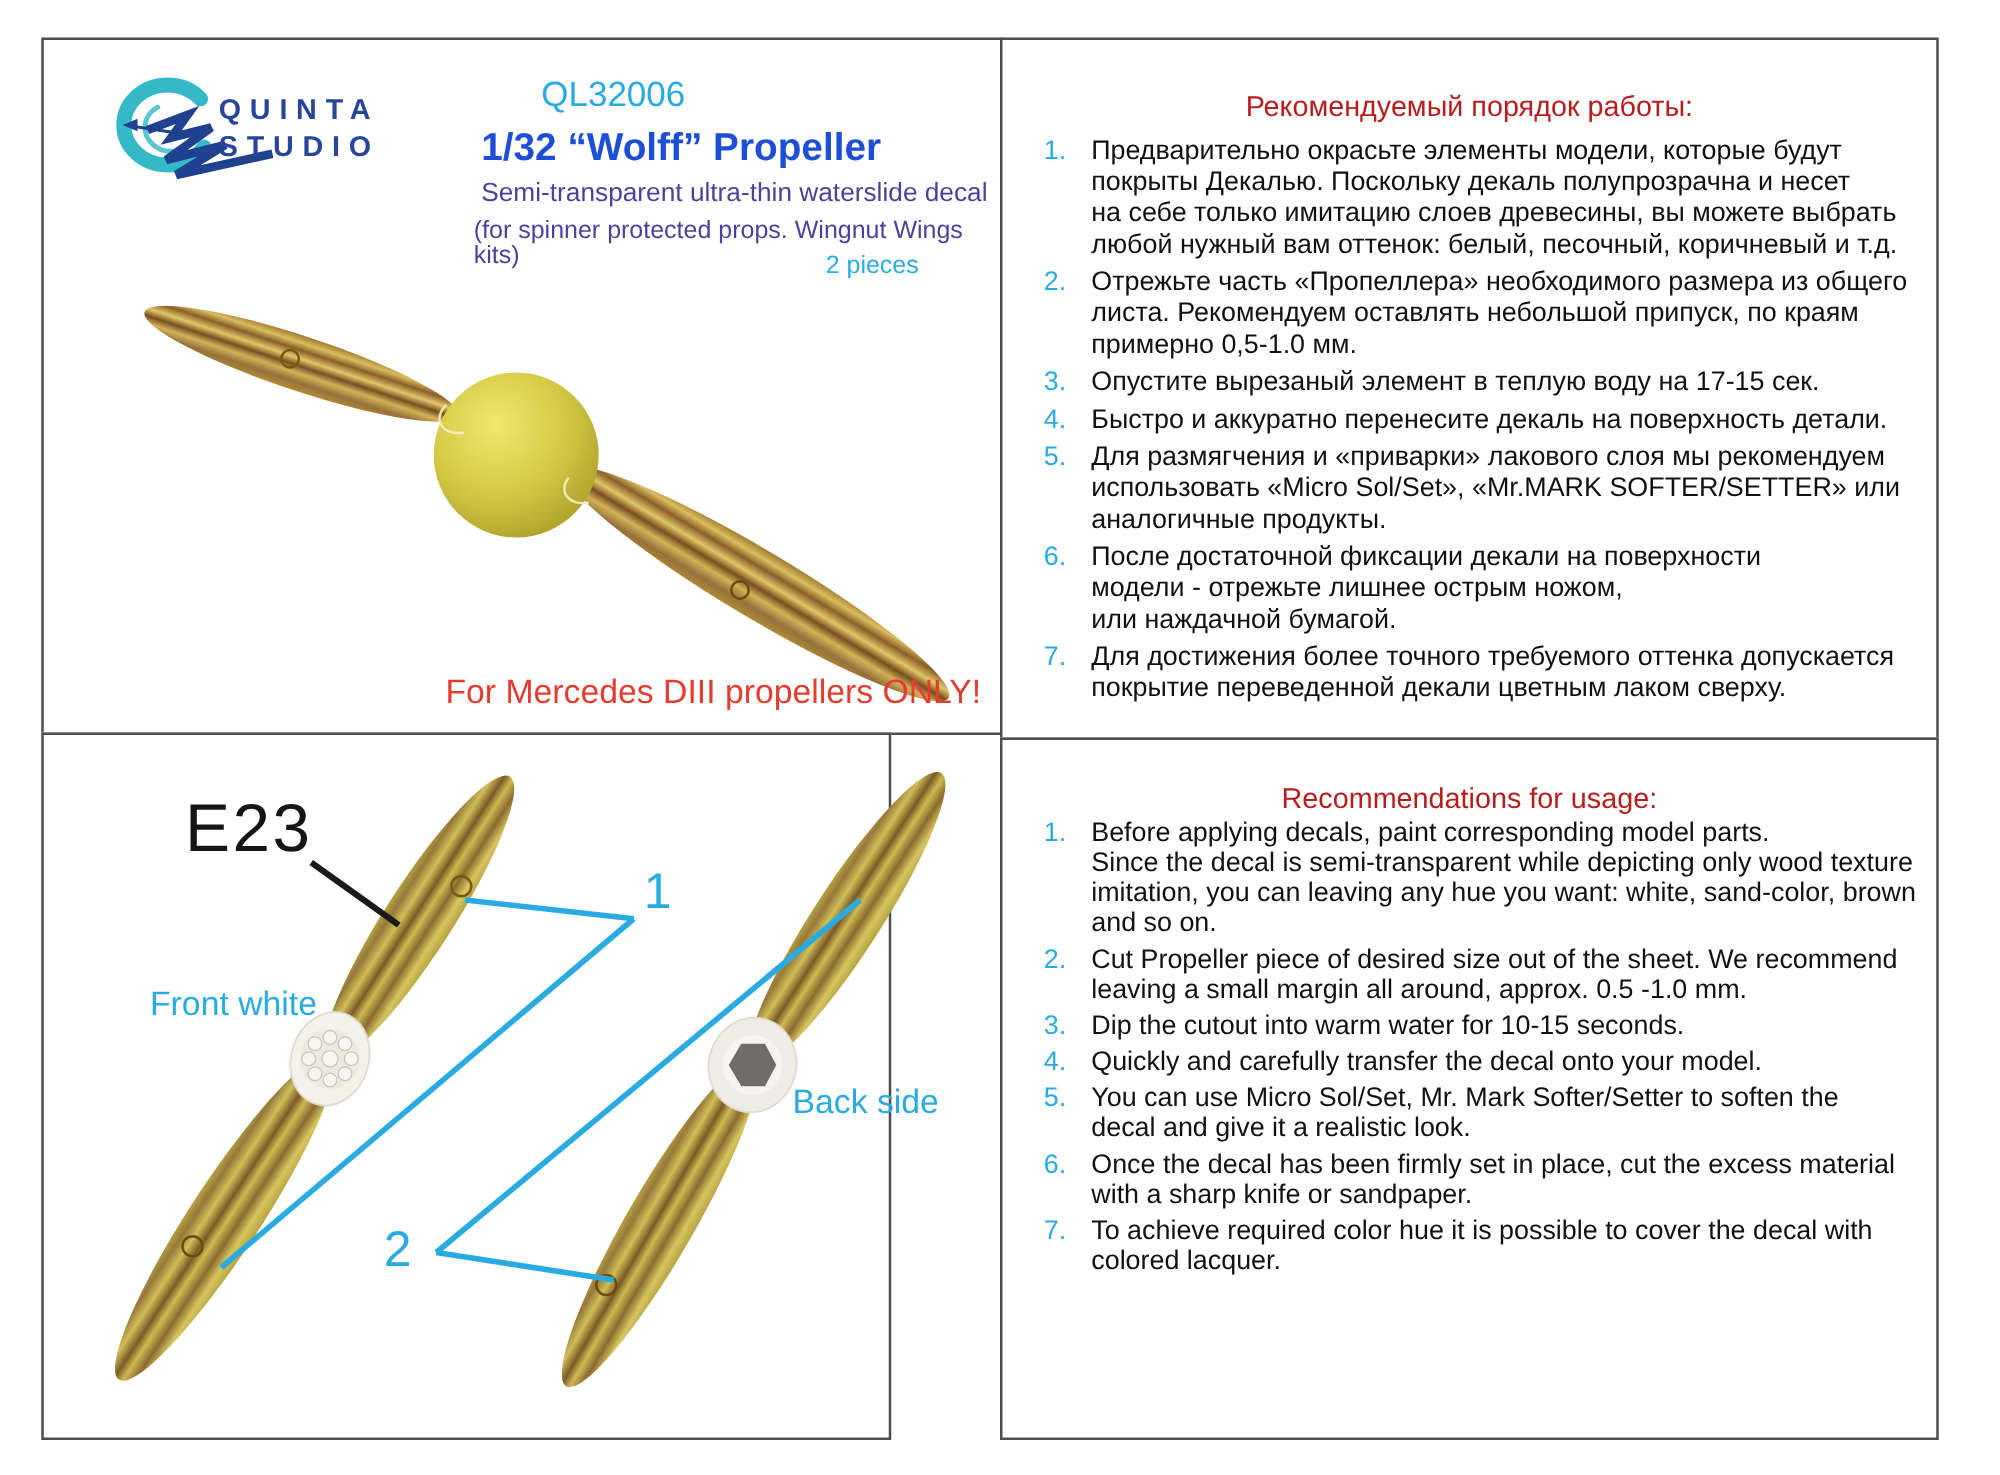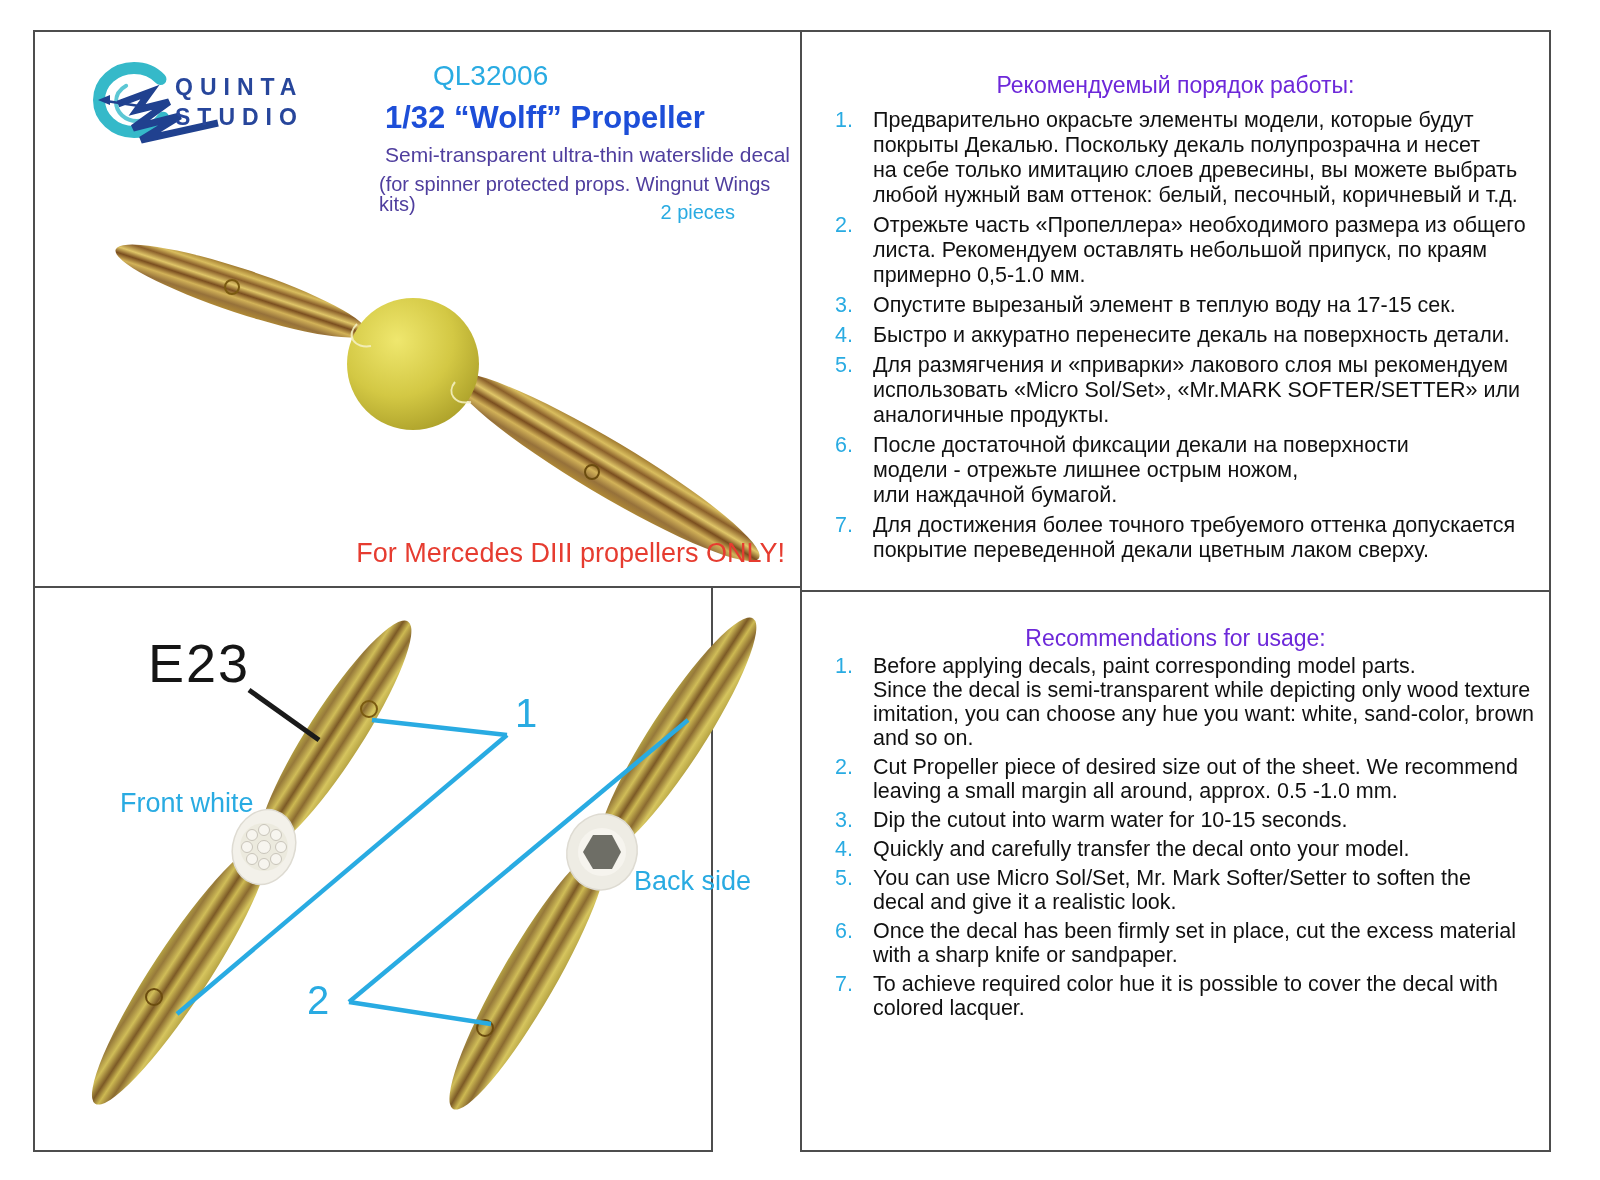--- a/index.html
+++ b/index.html
@@ -23,21 +23,21 @@
   .kit-sub2 { color:#4f3e9e; font-size:20px; line-height:1; }
   .pieces { color:#29abe2; font-size:20px; line-height:1; }
   .warning { color:#e63c30; font-size:27px; line-height:1; white-space:nowrap; }
 
   
   .part-code { color:#151515; font-size:54px; letter-spacing:2px; line-height:1; }
   .cyan-label { color:#29abe2; font-size:27px; line-height:1; white-space:nowrap; }
   .callout-num { color:#29abe2; font-size:40px; line-height:1; }
 
   
-  .instr-title { color:#6d28d9; font-size:23px; text-align:center; }
+  .instr-title { color:#b91c1c; font-size:23px; text-align:center; }
   ol.instr { margin:0; padding:0 6px 0 55px; list-style:none; counter-reset:item; color:#111111; }
   ol.instr li {
     counter-increment:item; position:relative; white-space:pre-line;
     font-size:21.5px; margin-bottom:5px;
   }
   #ru-list li { line-height:25px; }
   #en-list li { line-height:24px; }
   ol.instr li::before {
     content:counter(item) "."; position:absolute; left:-38px; top:0; color:#29abe2;
   }
@@ -188,21 +188,21 @@
       <li>Для достижения более точного требуемого оттенка допускается
 покрытие переведенной декали цветным лаком сверху.</li>
     </ol>
   </div>
 
   <div class="panel" id="panel-br">
     <div class="abs instr-title" style="left:0; right:0; top:33px;">Recommendations for usage:</div>
     <ol class="instr abs" id="en-list" style="left:16px; right:4px; top:62px;">
       <li>Before applying decals, paint corresponding model parts.
 Since the decal is semi-transparent while depicting only wood texture
-imitation, you can choose any hue you want: white, sand-color, brown
+imitation, you can leaving any hue you want: white, sand-color, brown
 and so on.</li>
       <li>Cut Propeller piece of desired size out of the sheet. We recommend
 leaving a small margin all around, approx. 0.5 -1.0 mm.</li>
       <li>Dip the cutout into warm water for 10-15 seconds.</li>
       <li>Quickly and carefully transfer the decal onto your model.</li>
       <li>You can use Micro Sol/Set, Mr. Mark Softer/Setter to soften the
 decal and give it a realistic look.</li>
       <li>Once the decal has been firmly set in place, cut the excess material
 with a sharp knife or sandpaper.</li>
       <li>To achieve required color hue it is possible to cover the decal with

